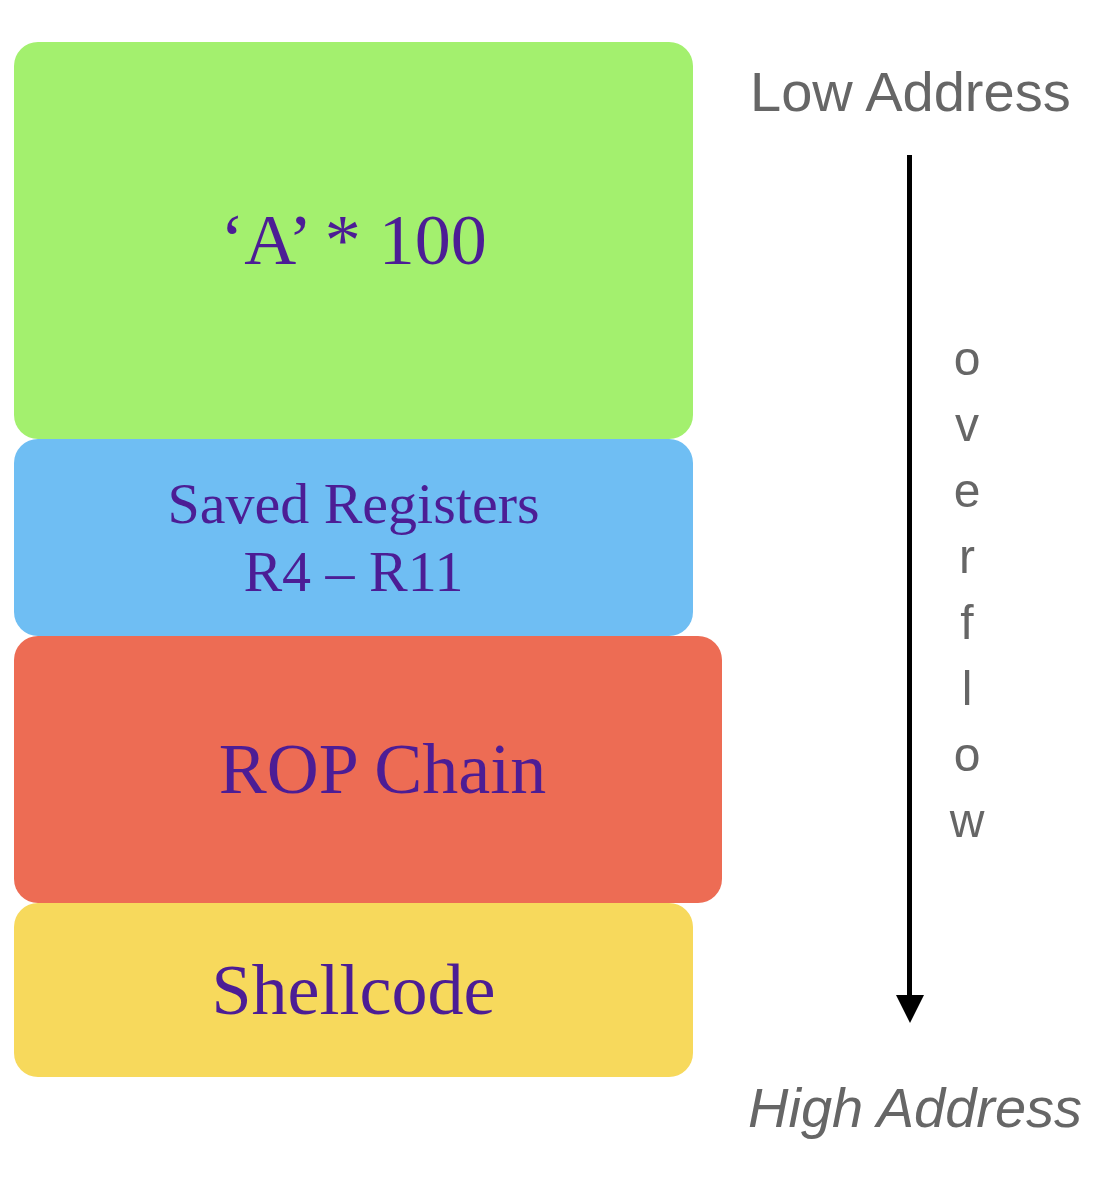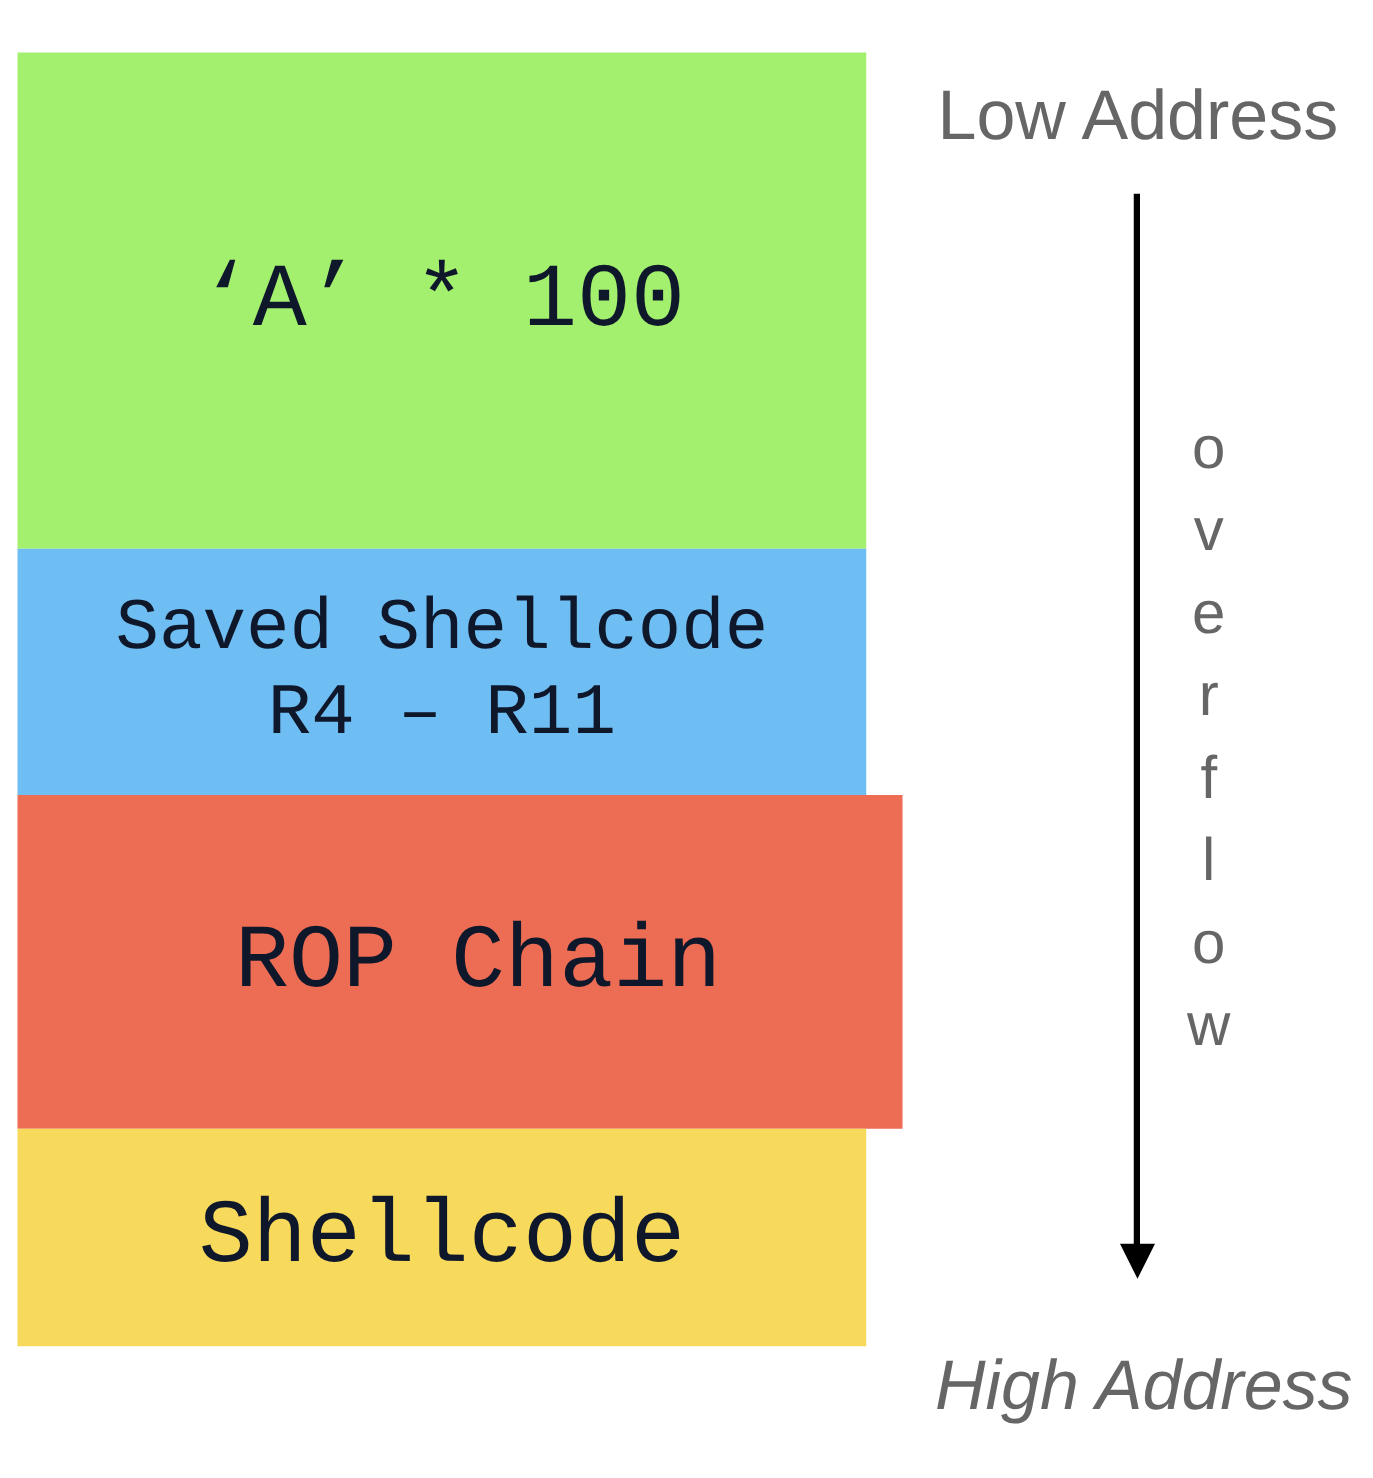--- a/index.html
+++ b/index.html
@@ -17,23 +17,24 @@
     left: 14px;
     top: 42px;
     width: 679px;
   }
   .block {
     width: 100%;
     display: flex;
     align-items: center;
     justify-content: center;
     text-align: center;
-    color: #0f172a;
-    font-family: Liberation Mono, monospace;
+    color: #4c1d95;
+    font-family: Liberation Serif, serif;
     white-space: pre-line;
+    border-radius: 24px;
   }
   .block-buffer    { height: 397px; font-size: 72px; }
   .block-saved     { height: 197px; font-size: 58px; line-height: 68px; }
   .block-rop       { height: 267px; font-size: 72px; padding-left: 29px; }
   .block-shellcode { height: 174px; font-size: 72px; }
 
   
   .side-label {
     position: absolute;
     font-family: "Liberation Sans", sans-serif;
@@ -78,21 +79,21 @@
     border-top: 28px solid #000000;
   }
 </style>
 </head>
 <body>
 
 <div class="canvas">
 
   <div class="stack">
     <div class="block block-buffer" style="background-color: rgb(163, 240, 110);">‘A’ * 100</div>
-    <div class="block block-saved" style="background-color: rgb(111, 190, 243);">Saved Shellcode
+    <div class="block block-saved" style="background-color: rgb(111, 190, 243);">Saved Registers
 R4 – R11</div>
     <div class="block block-rop" style="background-color: rgb(237, 108, 84);">ROP Chain</div>
     <div class="block block-shellcode" style="background-color: rgb(247, 217, 92);">Shellcode</div>
   </div>
 
   <div class="side-label low-address">Low Address</div>
 
   <div class="arrow-line"></div>
   <div class="arrow-head"></div>
 

